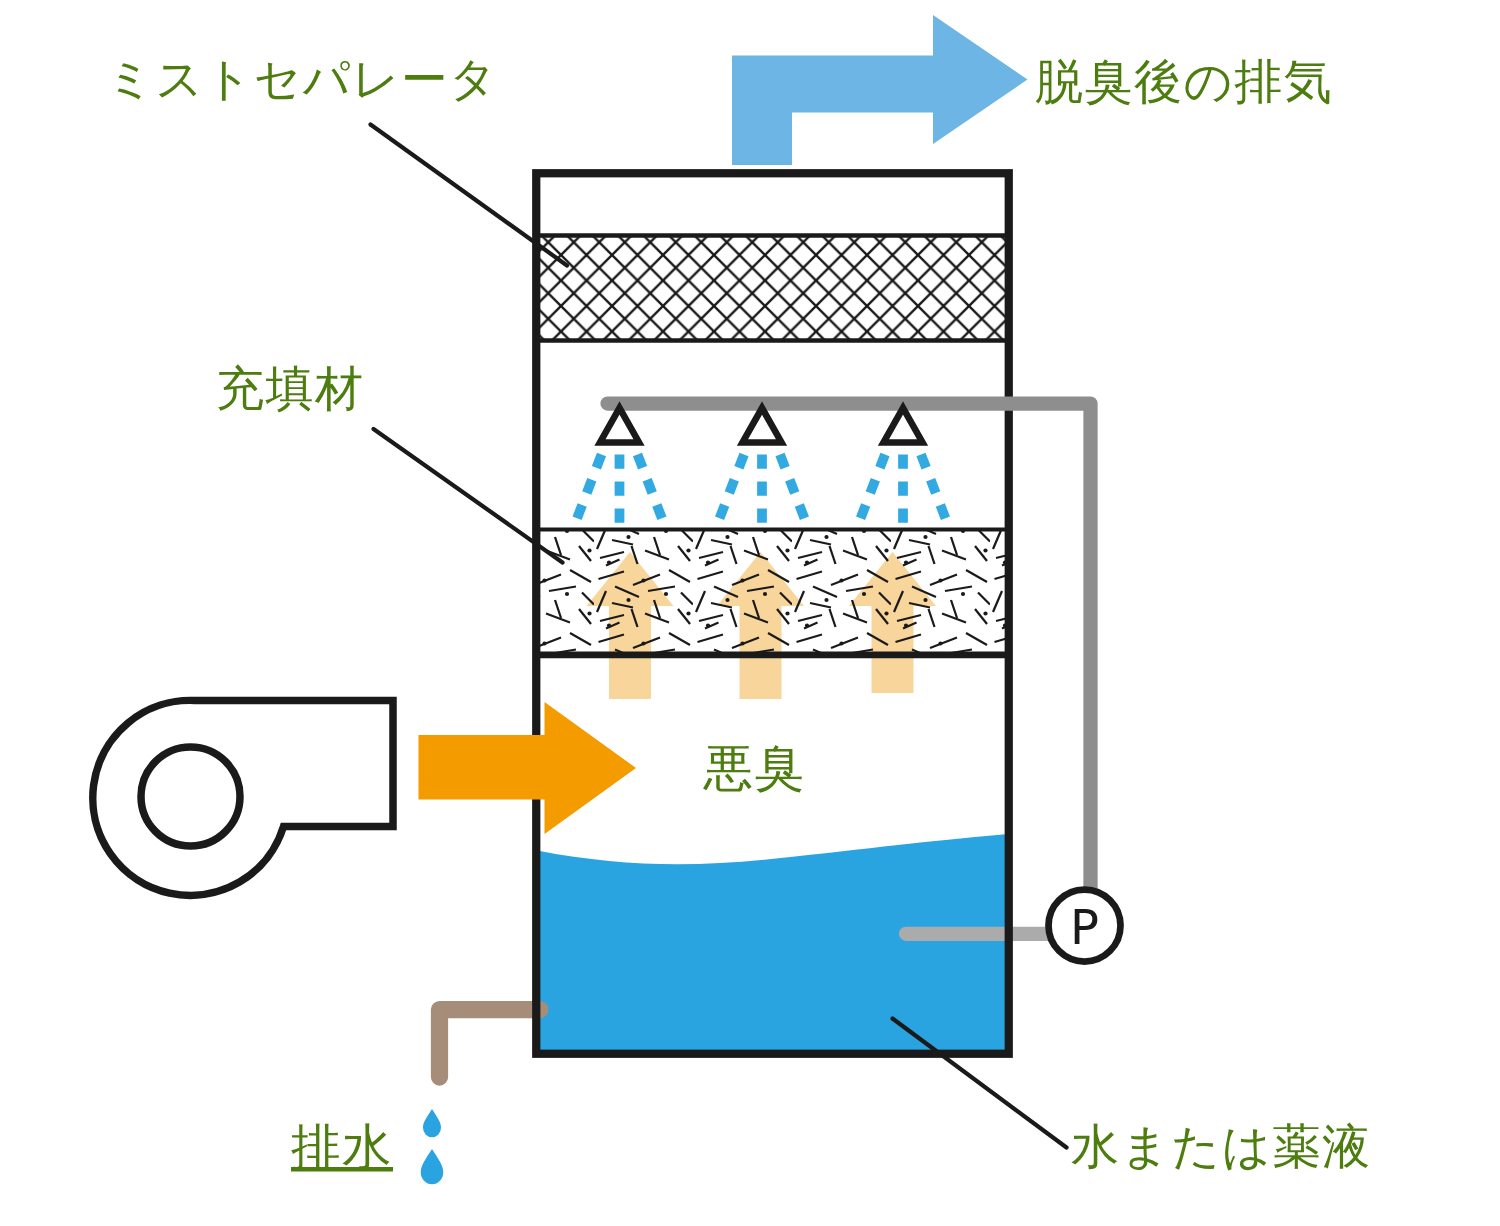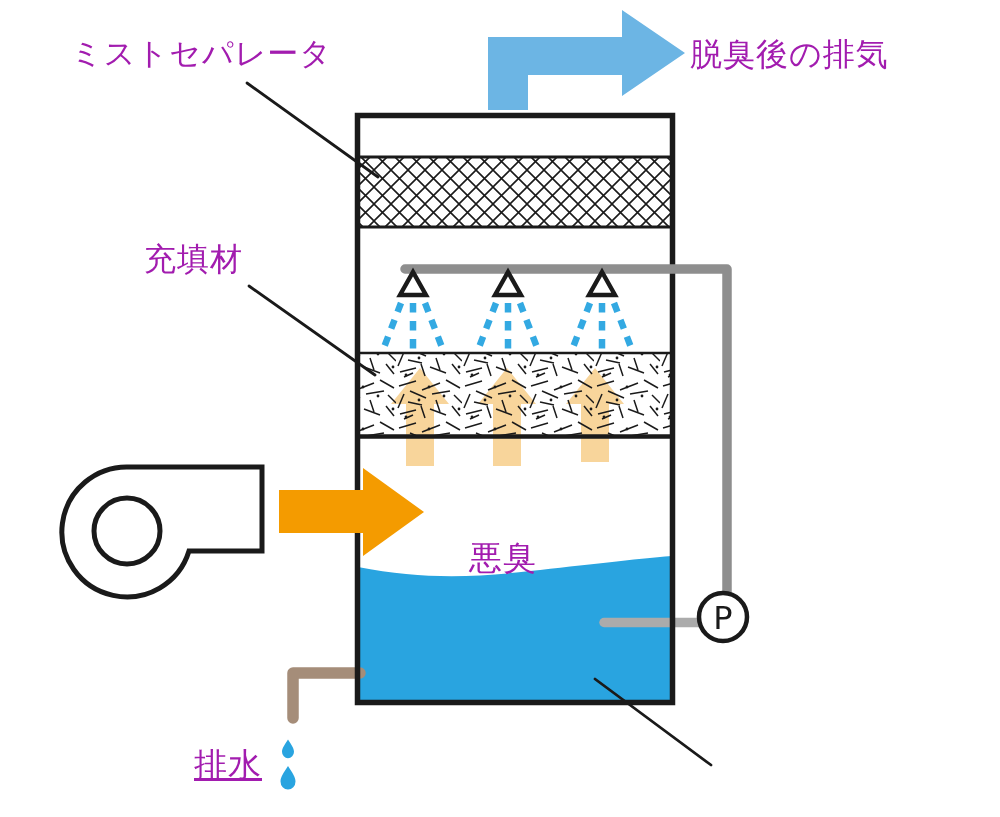--- a/index.html
+++ b/index.html
@@ -6,29 +6,29 @@
   .stage{
     position:relative;
     width:1000px;height:817px;
     background:#fff;
     font-family:"DejaVu Sans","Liberation Sans",sans-serif;
     overflow:hidden;
   }
   .stage svg{position:absolute;left:0;top:0;}
   .lbl{
     position:absolute;
-    color:#a21caf;
+    color:#4d7c0f;
     white-space:nowrap;
     letter-spacing:1px;
     line-height:1.15;
   }
   .lbl-mist{left:71px;top:36px;font-size:31px;}
   .lbl-pack{left:144px;top:241px;font-size:32px;}
   .lbl-exhaust{left:690px;top:36px;font-size:32px;text-align:center;}
-  .lbl-odor{left:469px;top:493px;font-size:33px;margin-top:46px;}
+  .lbl-odor{left:469px;top:493px;font-size:33px;}
   .lbl-drain{left:194px;top:746px;font-size:33px;text-decoration:underline;}
   .lbl-water{left:714px;top:746px;font-size:32px;}
 </style>
 </head>
 <body>
 
 <div class="stage">
 
   <svg width="1000" height="817" viewBox="0 0 1000 817">
     <defs>
@@ -132,13 +132,14 @@
       <line x1="249" y1="286" x2="375" y2="375"></line>
       <line x1="595" y1="679" x2="711" y2="765"></line>
     </g>
   </svg>
 
   <div class="lbl lbl-mist">ミストセパレータ</div>
   <div class="lbl lbl-pack">充填材</div>
   <div class="lbl lbl-exhaust">脱臭後の排気</div>
   <div class="lbl lbl-odor">悪臭</div>
   <div class="lbl lbl-drain">排水</div>
+  <div class="lbl lbl-water">水または薬液</div>
 </div>
 
 </body></html>

